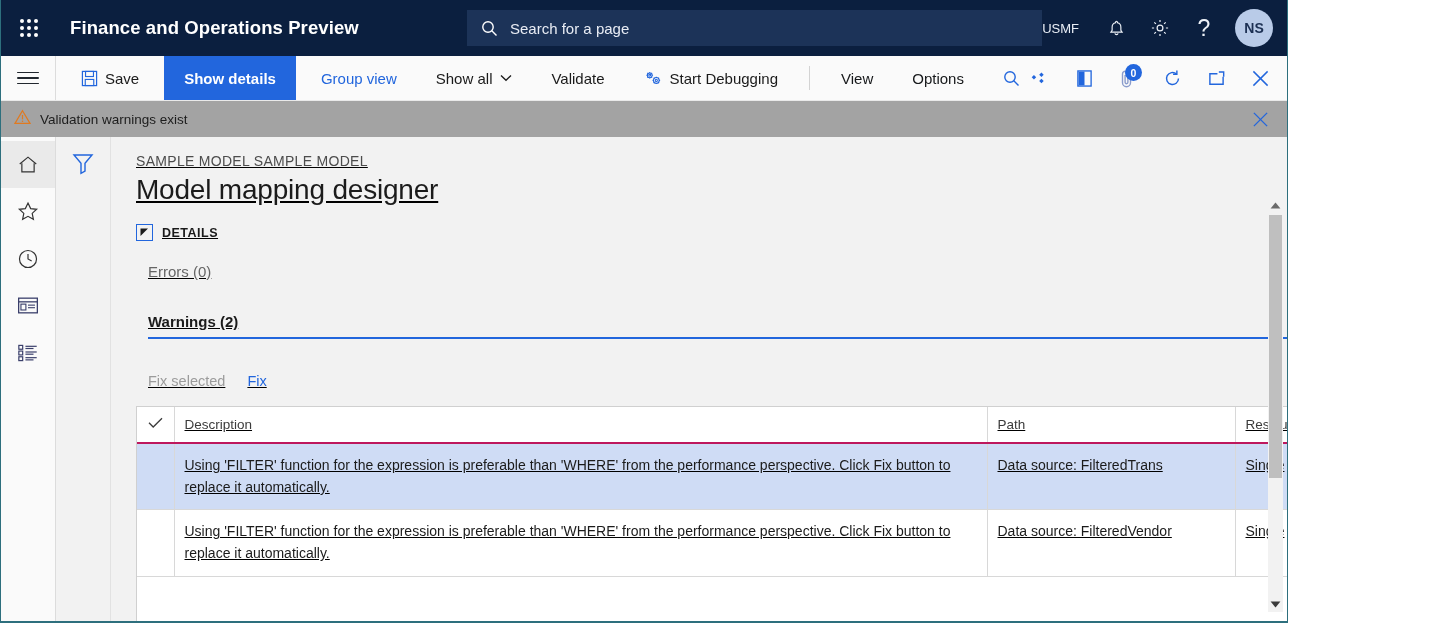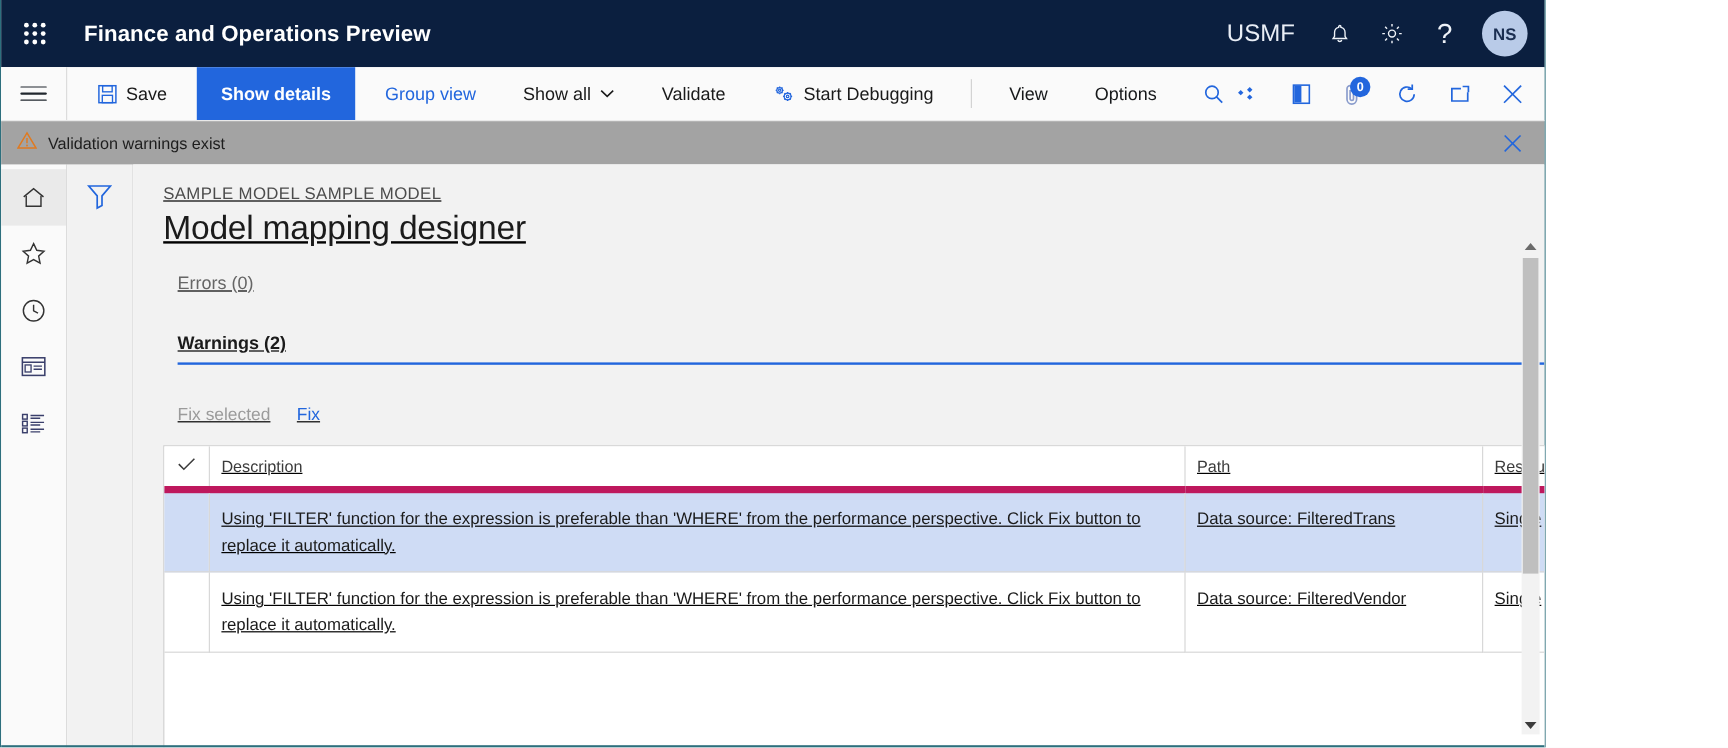--- a/index.html
+++ b/index.html
@@ -19,21 +19,21 @@
   }
   .waffle { width: 56px; height: 56px; display: flex; align-items: center; justify-content: center; cursor: pointer; }
   .waffle-grid { display: grid; grid-template-columns: repeat(3, 4px); grid-template-rows: repeat(3, 4px); gap: 3px; }
   .waffle-grid i { display: block; width: 4px; height: 4px; border-radius: 50%; background: #ffffff; }
   .app-title { color: #ffffff; font-size: 18.5px; font-weight: bold; margin-left: 13px; letter-spacing: .1px; white-space: nowrap; }
   .searchwrap { position: absolute; left: 466px; top: 10px; width: 575px; height: 36px; background: #1c3358; display: flex; align-items: center; padding-left: 14px; cursor: text; }
   .searchwrap .mag { margin-right: 12px; display: flex; }
   .search-ph { color: #e8ecf4; font-size: 15px; }
   .topright { position: absolute; right: 0; top: 0; height: 56px; display: flex; align-items: center; padding-right: 14px; gap: 2px; }
   .tr-item { height: 56px; display: flex; align-items: center; justify-content: center; cursor: pointer; color: #eef2f8; }
-  .tr-text { font-size: 20px; padding: 0 14px; color: #e9eef6; }
+  .tr-text { font-size: 13px; padding: 0 14px; color: #e9eef6; }
   .tr-icon { width: 42px; }
   .avatar { width: 38px; height: 38px; border-radius: 50%; background: #b9cbe8; color: #1b2f52; font-size: 14px; font-weight: bold; display: flex; align-items: center; justify-content: center; margin-left: 8px; cursor: pointer; }
 
   
   .cmdbar { height: 45px; background: #fafafa; display: flex; align-items: stretch; position: relative; border-bottom: 1px solid #e9e9e9; gap: 11px; }
   .hamburger { width: 55px; display: flex; align-items: center; justify-content: center; cursor: pointer; border-right: 1px solid #dcdcdc; background: #fafafa; }
   .ham-lines { width: 22px; }
   .ham-lines span { display: block; height: 1.6px; background: #21272e; margin: 4px 0; border-radius: 1px; }
   .cmd { display: flex; align-items: center; padding: 0 14px; font-size: 15px; color: #2266dd; cursor: pointer; white-space: nowrap; }
   .cmd.dark { color: #1a1a1a; }
@@ -69,21 +69,21 @@
   .tabs { display: flex; gap: 26px; margin-top: 22px; padding-left: 12px; flex-direction: column; }
   .tab { font-size: 15px; color: #666666; padding-bottom: 7px; cursor: pointer; }
   .tab.on { color: #1b1b1b; font-weight: bold; border-bottom: 2.5px solid #2266dd; }
 
   .fixrow { display: flex; gap: 22px; margin-top: 34px; padding-left: 12px; }
   .fixitem { font-size: 14.5px; cursor: pointer; color: #2266dd; }
   .fixitem.disabled { color: #9b9b9b; cursor: default; }
 
   .grid { margin-top: 17px; background: #ffffff; border: 1px solid #d0d0d0; width: 1210px; height: 320px; }
   table { border-collapse: collapse; width: 100%; table-layout: fixed; }
-  thead th { font-size: 13.5px; font-weight: normal; color: #3b3b3b; text-align: left; height: 36px; padding: 0 10px; border-bottom: 6px solid #be185d; border-right: 1px solid #d8d8d8; background: #ffffff; }
+  thead th { font-size: 13.5px; font-weight: normal; color: #3b3b3b; text-align: left; height: 36px; padding: 0 10px; border-bottom: 2px solid #be185d; border-right: 1px solid #d8d8d8; background: #ffffff; }
   thead th.chk { width: 37px; text-align: center; padding: 0; }
   tbody td { font-size: 14px; color: #1b1b1b; padding: 11px 10px; vertical-align: top; border-bottom: 1px solid #d8d8d8; border-right: 1px solid #d8d8d8; line-height: 1.55; margin-left: 16px; }
   tbody td.chk { border-right: 1px solid #d8d8d8; }
   tbody tr.selected td { background: #cfdcf5; }
   tbody tr { cursor: pointer; }
   col.c-chk { width: 37px; }
   col.c-desc { width: 813px; }
   col.c-path { width: 248px; }
   col.c-res { width: 110px; }
 
@@ -108,20 +108,29 @@
           <i></i>
           <i></i>
           <i></i>
           <i></i>
           <i></i>
           <i></i>
       </div>
     </div>
     <div class="app-title">Finance and Operations Preview</div>
 
+    <div class="searchwrap">
+      <span class="mag">
+        <svg width="17" height="17" viewBox="0 0 17 17">
+            <circle cx="7" cy="7" r="5.2" fill="none" stroke="#ffffff" stroke-width="1.4"></circle>
+            <line x1="10.8" y1="10.8" x2="15.5" y2="15.5" stroke="#ffffff" stroke-width="1.4"></line>
+          </svg>
+      </span>
+      <span class="search-ph">Search for a page</span>
+    </div>
 
     <div class="topright">
       <div class="tr-item tr-text">USMF</div>
       <div class="tr-item tr-icon">
         <svg width="19" height="19" viewBox="0 0 20 20">
             <path d="M10 2.4a1 1 0 011 1V4c2.2.45 3.6 2.3 3.6 4.6v3.3l1.3 1.9H4.1l1.3-1.9V8.6C5.4 6.3 6.8 4.45 9 4v-.6a1 1 0 011-1z" fill="none" stroke="#eef2f8" stroke-width="1.2"></path>
             <path d="M8.3 15.1a1.75 1.75 0 003.4 0" fill="none" stroke="#eef2f8" stroke-width="1.2"></path>
           </svg>
       </div>
       <div class="tr-item tr-icon">
@@ -325,20 +334,28 @@
         <svg width="22" height="23" viewBox="0 0 22 23">
             <path d="M2 3h18l-7 8.2v8l-4 2.2v-10.2z" fill="none" stroke="#2266dd" stroke-width="1.4"></path>
           </svg>
       </span>
     </div>
 
     <div class="content">
       <div class="crumb">SAMPLE MODEL SAMPLE MODEL</div>
       <h1 class="ptitle">Model mapping designer</h1>
 
+      <div class="sectionhdr">
+        <span class="collapse-box">
+          <svg width="9" height="9" viewBox="0 0 9 9">
+              <polygon points="0.5,0.5 8,0.5 0.5,8" fill="#1b1b1b"></polygon>
+            </svg>
+        </span>
+        <span class="slabel">DETAILS</span>
+      </div>
 
       <div class="tabs">
         <div class="tab">Errors (0)</div>
         <div class="tab on">Warnings (2)</div>
       </div>
 
       <div class="fixrow">
         <div class="fixitem disabled">Fix selected</div>
         <div class="fixitem">Fix</div>
       </div>

